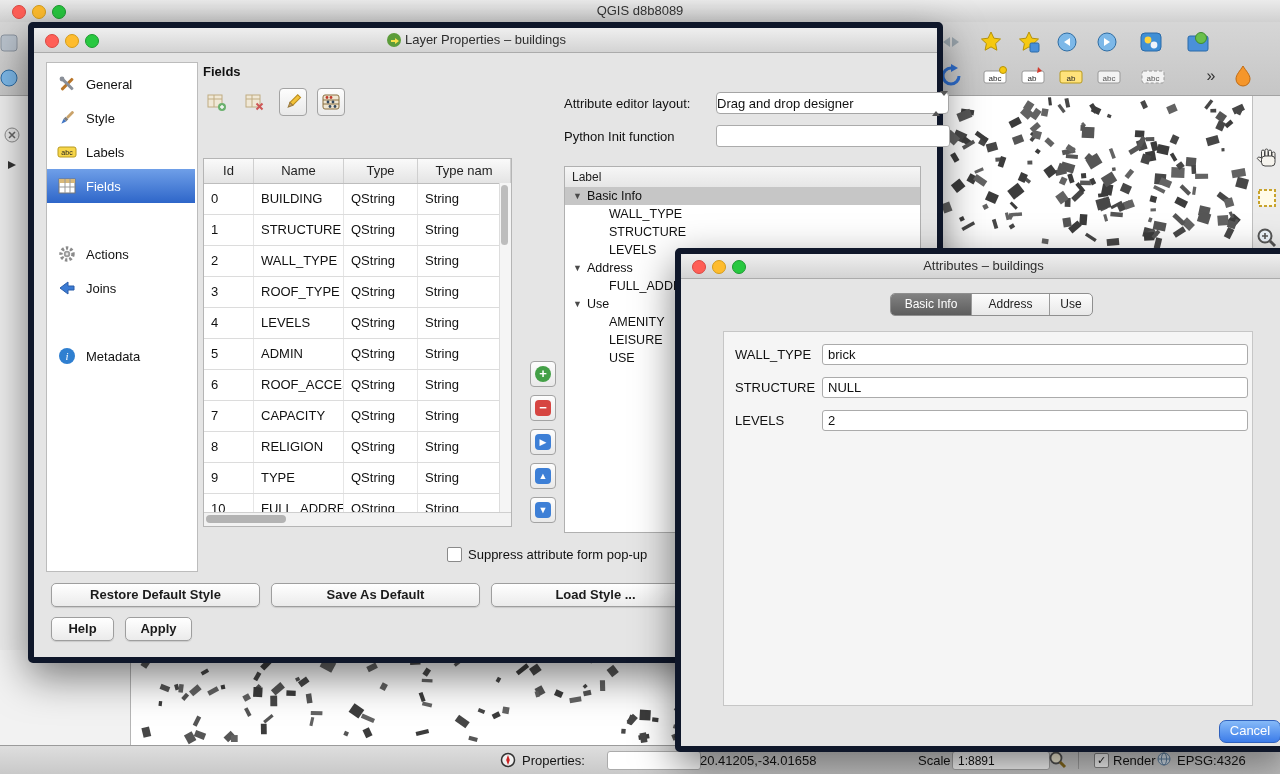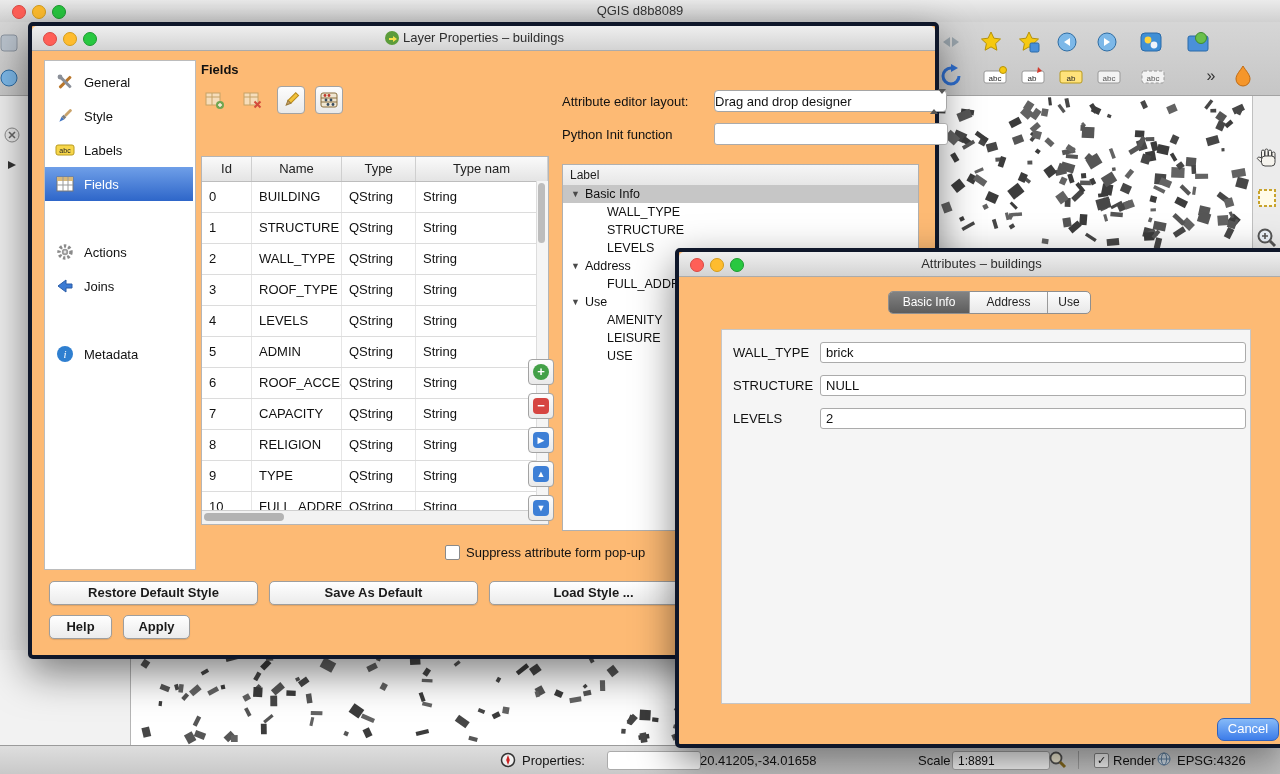--- a/index.html
+++ b/index.html
@@ -14,21 +14,21 @@
            background:linear-gradient(#d6d6d6,#c6c6c6);border-bottom:1px solid #a3a3a3}
   .statusbar{position:absolute;left:0;top:745px;width:1280px;height:29px;z-index:3;
            background:linear-gradient(#dedede,#c8c8c8);border-top:1px solid #9b9b9b}
   .sidestrip{position:absolute;z-index:2;background:#ececec}
   .tl{position:absolute;width:12px;height:12px;border-radius:50%;top:6px}
   .tl.r{background:#ff5f57;border:1px solid #d94942}
   .tl.y{background:#febc2e;border:1px solid #d49c1a}
   .tl.g{background:#28c840;border:1px solid #1d9a30}
   .ticon{position:absolute;width:30px;height:30px;display:flex;align-items:center;justify-content:center}
   
-  .dlg{position:absolute;background:#fdba74;border:4px solid #0f172a;border-radius:5px;
+  .dlg{position:absolute;background:#e5e5e5;border:6px solid #0f172a;border-radius:5px;
        box-shadow:0 14px 40px rgba(0,0,0,.5)}
   .dlg1{left:28px;top:22px;width:903px;height:629px;z-index:10}
   .dlg2{left:675px;top:248px;width:605px;height:492px;z-index:20}
   .titlebar{position:absolute;left:0;top:0;right:0;height:24px;border-radius:5px 5px 0 0;
             background:linear-gradient(#efefef,#d3d3d3);border-bottom:1px solid #ababab;
             text-align:center;font-size:13px;color:#2e2e2e;line-height:24px}
   .macbtn{position:absolute;background:linear-gradient(#ffffff,#ebebeb);border:1px solid #9e9e9e;
           border-radius:5px;font-size:13px;color:#1b1b1b;text-align:center;
           box-shadow:0 1px 1px rgba(0,0,0,.12)}
   .minibtn{position:absolute;width:26px;height:26px;background:linear-gradient(#fdfdfd,#e9e9e9);
@@ -36,21 +36,21 @@
   .flaticon{position:absolute;width:26px;height:26px;display:flex;align-items:center;justify-content:center;opacity:.75}
   .input{position:absolute;background:#fff;border:1px solid #ababab;border-radius:3px;
          font-size:13px;padding:0 5px;font-family:inherit;color:#111}
   .lbl13{position:absolute;font-size:13px;color:#111;white-space:nowrap}
   
   .sidebar{position:absolute;left:12px;top:34px;width:150px;height:508px;background:#fff;border:1px solid #bcbcbc}
   .side-item{position:absolute;left:0;width:148px;height:34px;display:flex;align-items:center;gap:9px;
              padding-left:10px;font-size:13px;color:#111;box-sizing:border-box}
   .side-item.sel{background:linear-gradient(#6f9fe8,#2e66c9);color:#fff}
   
-  .tbl{position:absolute;left:169px;top:130px;width:348px;height:369px;background:#fff;border:1px solid #b5b5b5;box-sizing:border-box}
+  .tbl{position:absolute;left:169px;top:130px;width:309px;height:369px;background:#fff;border:1px solid #b5b5b5;box-sizing:border-box}
   .tbl-head{display:grid;grid-template-columns:50px 90px 74px 1fr;height:24px;
             background:linear-gradient(#fafafa,#e4e4e4);border-bottom:1px solid #bdbdbd}
   .tbl-head span{font-size:13px;color:#222;text-align:center;line-height:24px;border-right:1px solid #cfcfcf;
             overflow:hidden;white-space:nowrap}
   .tbl-row{display:grid;grid-template-columns:50px 90px 74px 1fr;height:30px;border-bottom:1px solid #dcdcdc}
   .tbl-row span{font-size:13px;color:#111;line-height:29px;padding-left:7px;border-right:1px solid #e6e6e6;
             overflow:hidden;white-space:nowrap}
   .hscroll{position:absolute;left:0;bottom:0;height:13px;width:100%;background:#f2f2f2;border-top:1px solid #cfcfcf}
   .hthumb{position:absolute;left:2px;top:2px;width:80px;height:8px;border-radius:4px;background:#b3b3b3}
   .vscroll{position:absolute;right:0;top:24px;bottom:13px;width:11px;background:#f5f5f5;border-left:1px solid #ddd}

